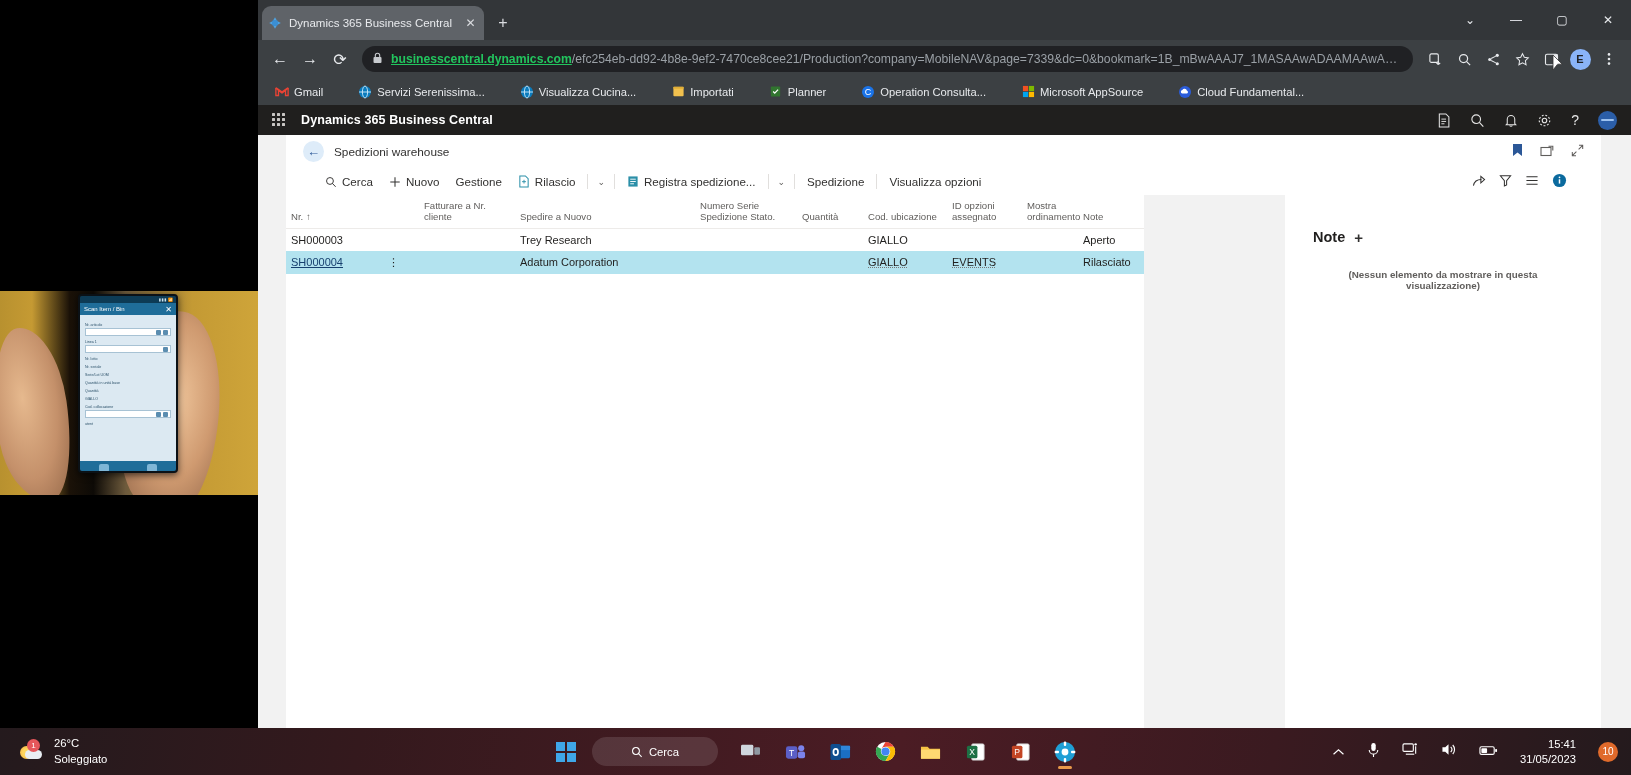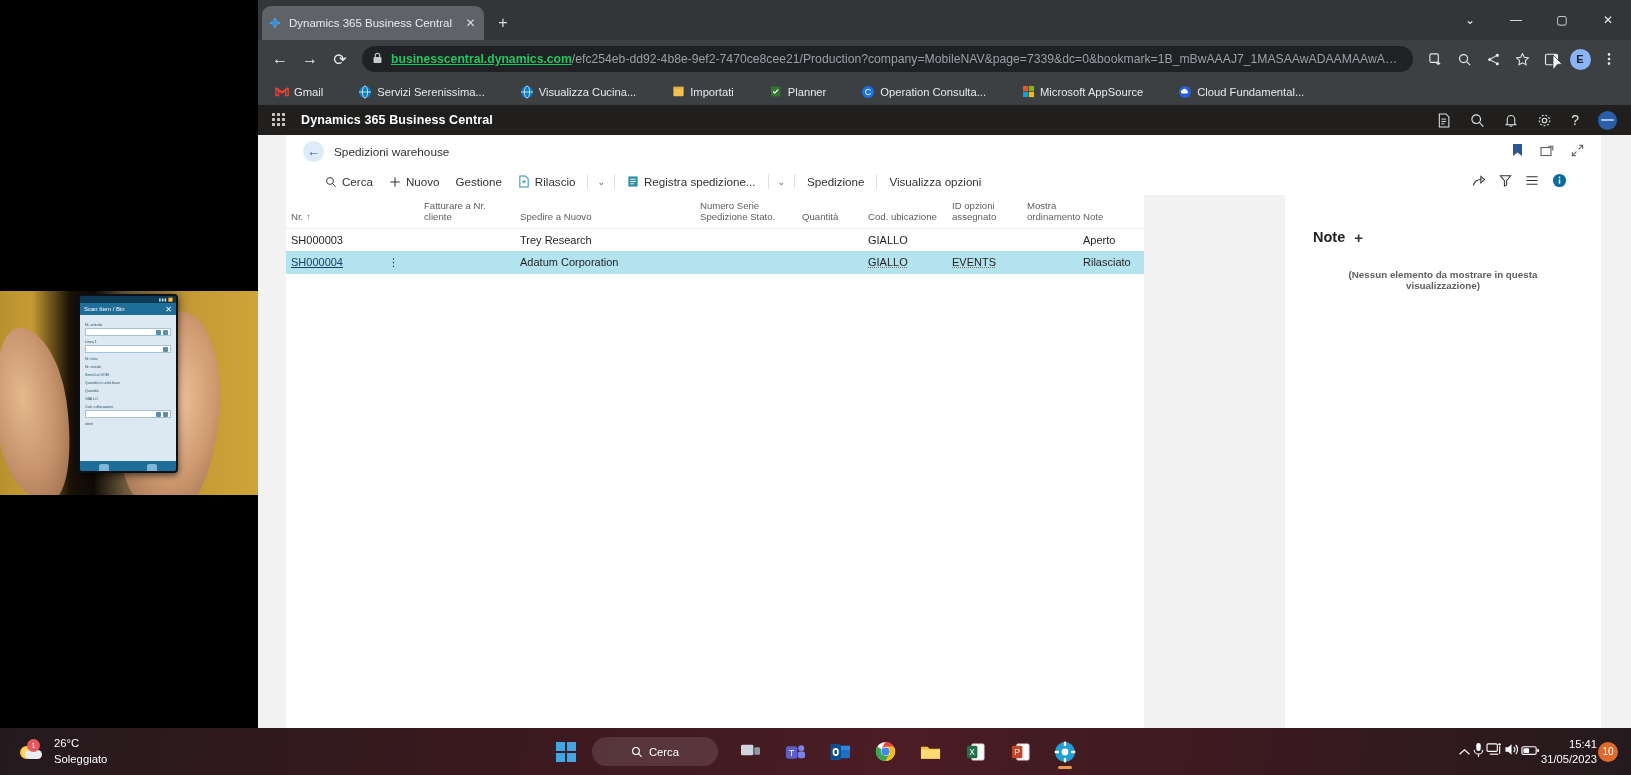--- a/index.html
+++ b/index.html
@@ -187,21 +187,21 @@
   .tb-center { position: absolute; left: 0; right: 0; display: flex; align-items: center;
                justify-content: center; gap: 7px; }
   .tb-icon { width: 38px; height: 38px; display: flex; align-items: center; justify-content: center; position: relative; }
   .tb-icon.active::after { content:""; position:absolute; bottom:2px; left:50%; transform:translateX(-50%);
                            width: 14px; height: 3px; border-radius:2px; background:#e8994a; }
   .tb-search {
     height: 29px; width: 126px; background: rgba(255,255,255,.12); border-radius: 15px;
     display: flex; align-items: center; justify-content: center; gap: 6px; color: #fff; font-size: 11.3px;
     margin-right: 6px;
   }
-  .tb-right { margin-left: auto; display: flex; align-items: center; gap: 1px; padding-right: 13px; color: #fff; }
+  .tb-right { margin-left: auto; display: flex; align-items: center; gap: 22px; padding-right: 13px; color: #fff; }
   .tb-clock { font-size: 11.2px; line-height: 1.3; text-align: right; }
   .tb-badge { width: 20px; height: 20px; border-radius: 50%; background: #e06a2b; color: #fff;
               font-size: 10px; display: flex; align-items: center; justify-content: center; }
   .cursor { position: absolute; left: 1552px; top: 54px; width: 12px; height: 18px; }
 </style>
 </head>
 <body>
 
 <div id="root">
 

